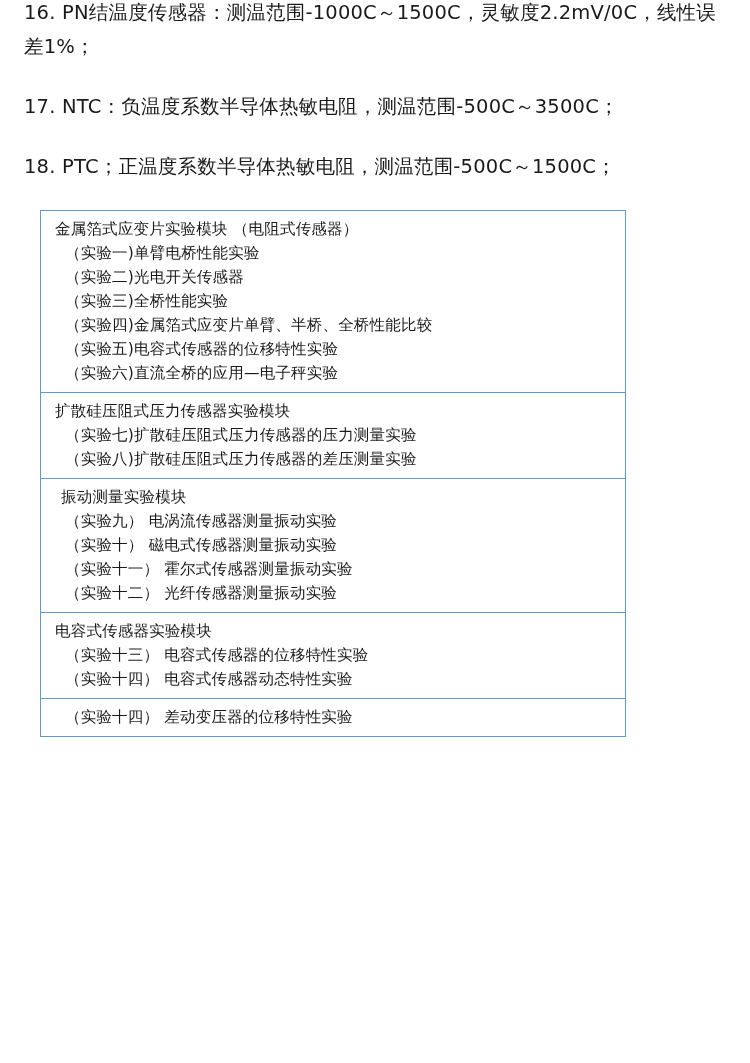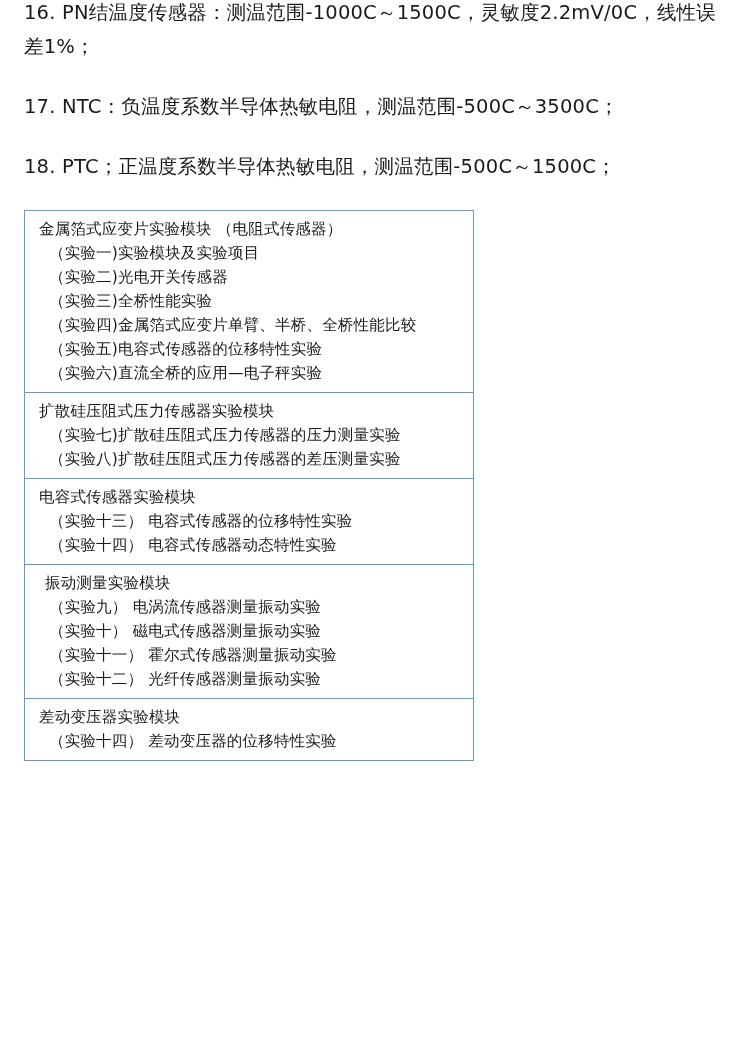--- a/index.html
+++ b/index.html
@@ -32,22 +32,22 @@
     margin-top: -4px;
   }
   .section-heading {
     font-size: 19.5px;
     line-height: 32px;
     margin: 0 0 22px 0;
     letter-spacing: 0.2px;
   }
   
   .modules {
-    width: 450px;
-    margin-left: 0;
+    width: 586px;
+    margin-left: 16px;
     border: 1px solid #5b9bd5;
     border-bottom: none;
     box-sizing: border-box;
   }
   .module-block {
     border-bottom: 1px solid #5b9bd5;
     padding: 6px 0 7px 0;
   }
   .module-title {
     font-size: 15.5px;
@@ -75,49 +75,48 @@
 
   <p class="para first">16. PN结温度传感器：测温范围-1000C～1500C，灵敏度2.2mV/0C，线性误差1%；</p>
   <p class="para">17. NTC：负温度系数半导体热敏电阻，测温范围-500C～3500C；</p>
   <p class="para">18. PTC；正温度系数半导体热敏电阻，测温范围-500C～1500C；</p>
 
 
   <div class="modules clip-bottom">
 
     <div class="module-block">
       <div class="module-title">金属箔式应变片实验模块 （电阻式传感器）</div>
-      <div class="module-item">（实验一)实验模块及实验项目</div>
+      <div class="module-item">（实验一)单臂电桥性能实验</div>
       <div class="module-item">（实验二)光电开关传感器</div>
       <div class="module-item">（实验三)全桥性能实验</div>
       <div class="module-item">（实验四)金属箔式应变片单臂、半桥、全桥性能比较</div>
       <div class="module-item">（实验五)电容式传感器的位移特性实验</div>
       <div class="module-item">（实验六)直流全桥的应用—电子秤实验</div>
     </div>
 
     <div class="module-block">
       <div class="module-title">扩散硅压阻式压力传感器实验模块</div>
       <div class="module-item">（实验七)扩散硅压阻式压力传感器的压力测量实验</div>
       <div class="module-item">（实验八)扩散硅压阻式压力传感器的差压测量实验</div>
     </div>
 
     <div class="module-block">
-      <div class="module-title">电容式传感器实验模块</div>
-      <div class="module-item">（实验十三） 电容式传感器的位移特性实验</div>
-      <div class="module-item">（实验十四） 电容式传感器动态特性实验</div>
-    </div>
-
-    <div class="module-block">
       <div class="module-title indented">振动测量实验模块</div>
       <div class="module-item">（实验九） 电涡流传感器测量振动实验</div>
       <div class="module-item">（实验十） 磁电式传感器测量振动实验</div>
       <div class="module-item">（实验十一） 霍尔式传感器测量振动实验</div>
       <div class="module-item">（实验十二） 光纤传感器测量振动实验</div>
     </div>
 
+    <div class="module-block">
+      <div class="module-title">电容式传感器实验模块</div>
+      <div class="module-item">（实验十三） 电容式传感器的位移特性实验</div>
+      <div class="module-item">（实验十四） 电容式传感器动态特性实验</div>
+    </div>
+
 
     <div class="module-block">
-      <div class="module-title">差动变压器实验模块</div>
       <div class="module-item">（实验十四） 差动变压器的位移特性实验</div>
     </div>
 
   </div>
 
 </div>
 
 </body></html>

